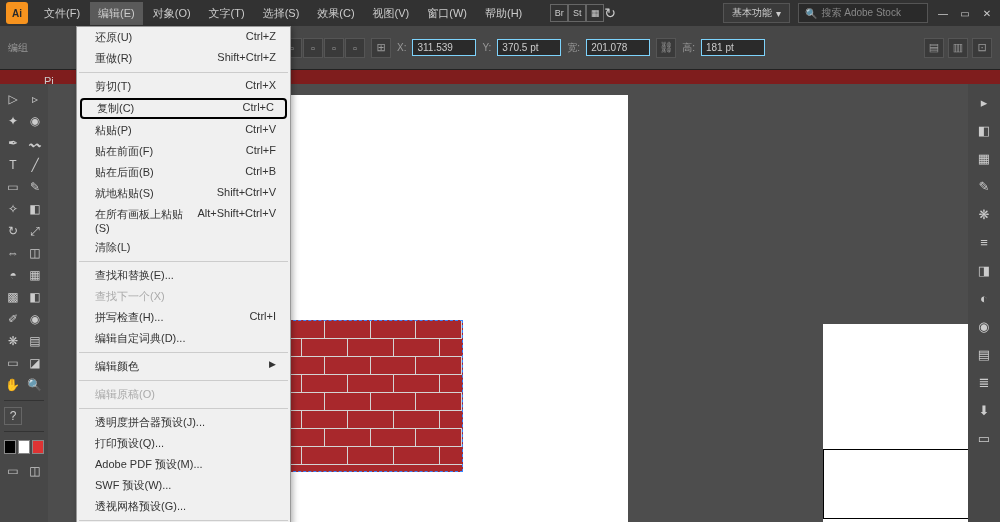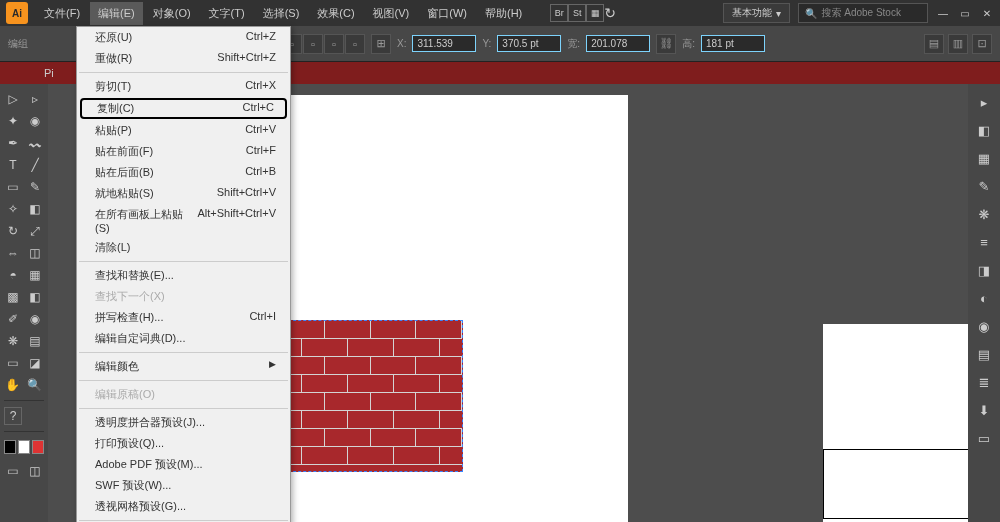--- a/index.html
+++ b/index.html
@@ -8,21 +8,21 @@
 .topbar { height: 26px; background: #323232; display: flex; align-items: center; padding: 0 6px; }
 .logo { width: 22px; height: 22px; background: #f7931e; border-radius: 3px; display: flex; align-items: center; justify-content: center; color: #2a2a2a; font-weight: bold; font-size: 10px; margin-right: 8px; }
 .menubar { display: flex; gap: 2px; }
 .menu-item { padding: 4px 8px; cursor: pointer; }
 .menu-item.active { background: #5a5a5a; }
 .top-right { margin-left: auto; display: flex; align-items: center; gap: 8px; }
 .top-icon { width: 18px; height: 18px; border: 1px solid #666; display: flex; align-items: center; justify-content: center; font-size: 9px; }
 .search-box { background: #2a2a2a; border: 1px solid #555; padding: 2px 6px; width: 130px; color: #888; font-size: 10px; display: flex; align-items: center; gap: 4px; }
 .win-btn { width: 14px; height: 14px; display: flex; align-items: center; justify-content: center; font-size: 10px; cursor: pointer; }
 
-.controlbar { height: 36px; background: #474747; border-bottom: 1px solid #222; display: flex; align-items: center; padding: 0 8px; gap: 6px; color: #999; }
+.controlbar { height: 44px; background: #474747; border-bottom: 1px solid #222; display: flex; align-items: center; padding: 0 8px; gap: 6px; color: #999; }
 .cb-label { font-size: 10px; }
 .cb-group { display: flex; gap: 1px; }
 .cb-btn { width: 20px; height: 20px; background: #3a3a3a; border: 1px solid #555; display: flex; align-items: center; justify-content: center; }
 .cb-field { background: #2a2a2a; border: 1px solid #7dd3fc; padding: 2px 4px; width: 64px; font-size: 10px; color: #ccc; }
 .cb-right { margin-left: auto; display: flex; gap: 4px; }
 
 .tabbar { height: 22px; background: #7f1d1d; display: flex; align-items: center; padding-left: 44px; }
 
 .workspace { position: absolute; top: 84px; left: 0; right: 0; bottom: 0; display: flex; }
 .left-tools { width: 48px; background: #474747; padding: 4px 2px; display: flex; flex-direction: column; gap: 0; }

